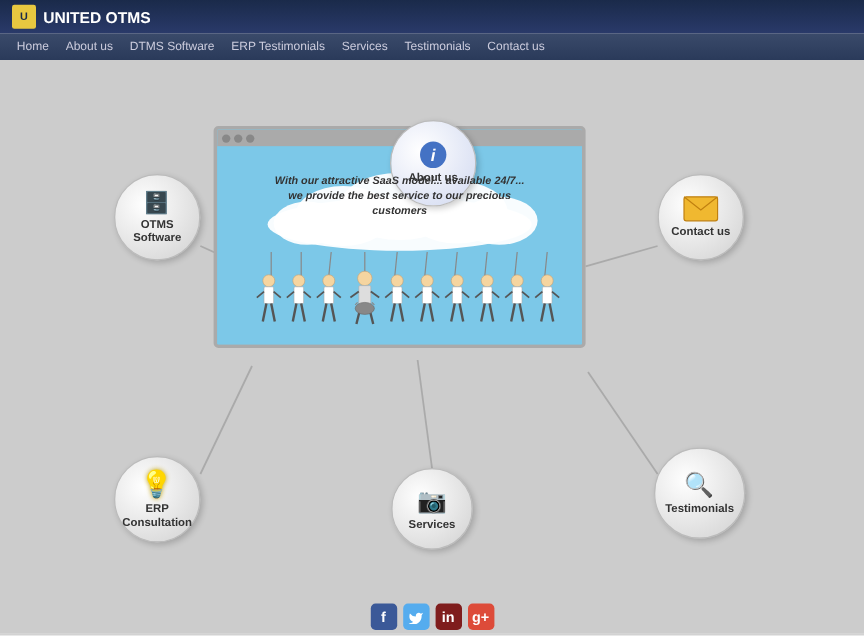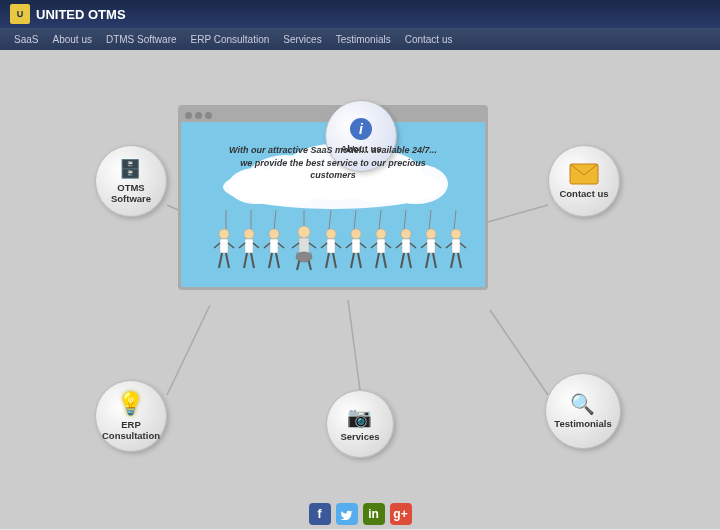--- a/index.html
+++ b/index.html
@@ -199,21 +199,21 @@
       display: flex;
       align-items: center;
       justify-content: center;
       color: white;
       font-weight: bold;
       font-size: 12px;
       cursor: pointer;
     }
     #fb-btn { background: #3b5998; }
     #tw-btn { background: #55acee; }
-    #li-btn { background: #4d7c0f; }
+    #li-btn { background: #7f1d1d; }
     #gp-btn { background: #dd4b39; }
 
     #footer-links {
       background: #e8e8e8;
       height: 22px;
       display: flex;
       align-items: center;
       justify-content: center;
       gap: 4px;
       font-size: 9px;
@@ -311,24 +311,24 @@
 <body>
 
 <div id="header">
   <div id="logo-area">
     <div id="logo-icon">U</div>
     <span>UNITED OTMS</span>
   </div>
 </div>
 
 <div id="nav">
-  <span class="nav-item">SaaS</span>
+  <span class="nav-item">Home</span>
   <span class="nav-item">About us</span>
   <span class="nav-item">DTMS Software</span>
-  <span class="nav-item">ERP Consultation</span>
+  <span class="nav-item">ERP Testimonials</span>
   <span class="nav-item">Services</span>
   <span class="nav-item">Testimonials</span>
   <span class="nav-item">Contact us</span>
 </div>
 
 <div id="main">
 
   <svg id="connectors">
 
     <line x1="361" y1="122" x2="340" y2="142" stroke="#aaa" stroke-width="1.5"></line>

